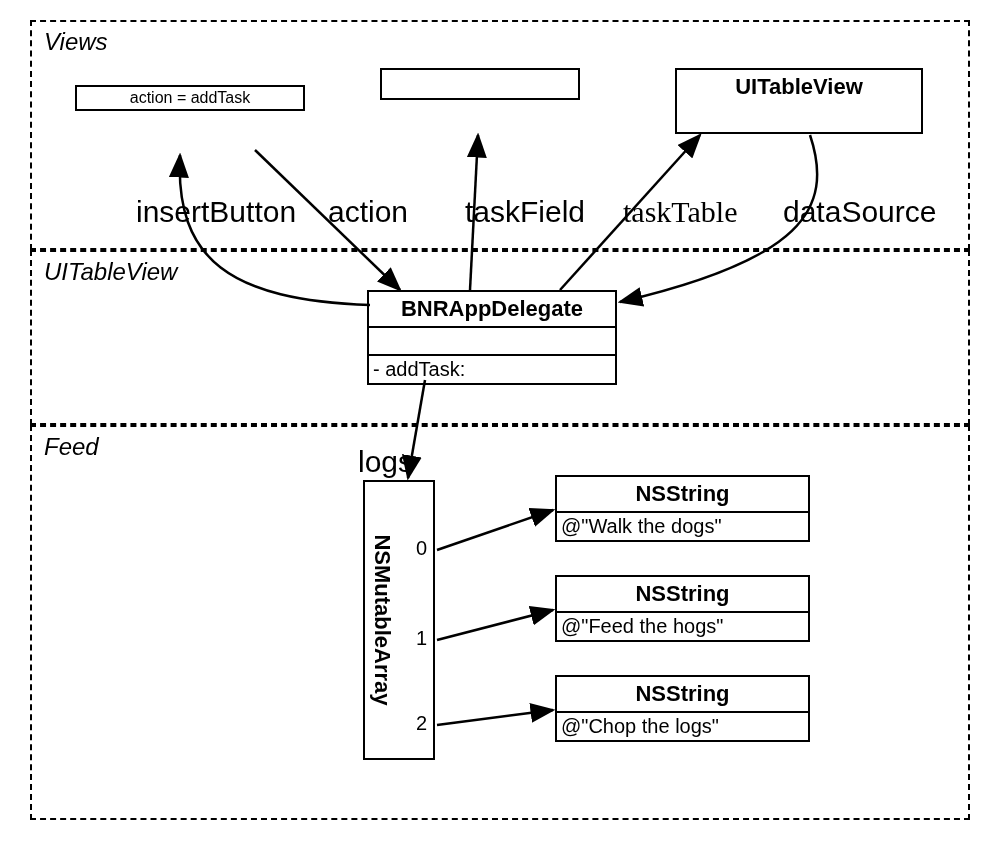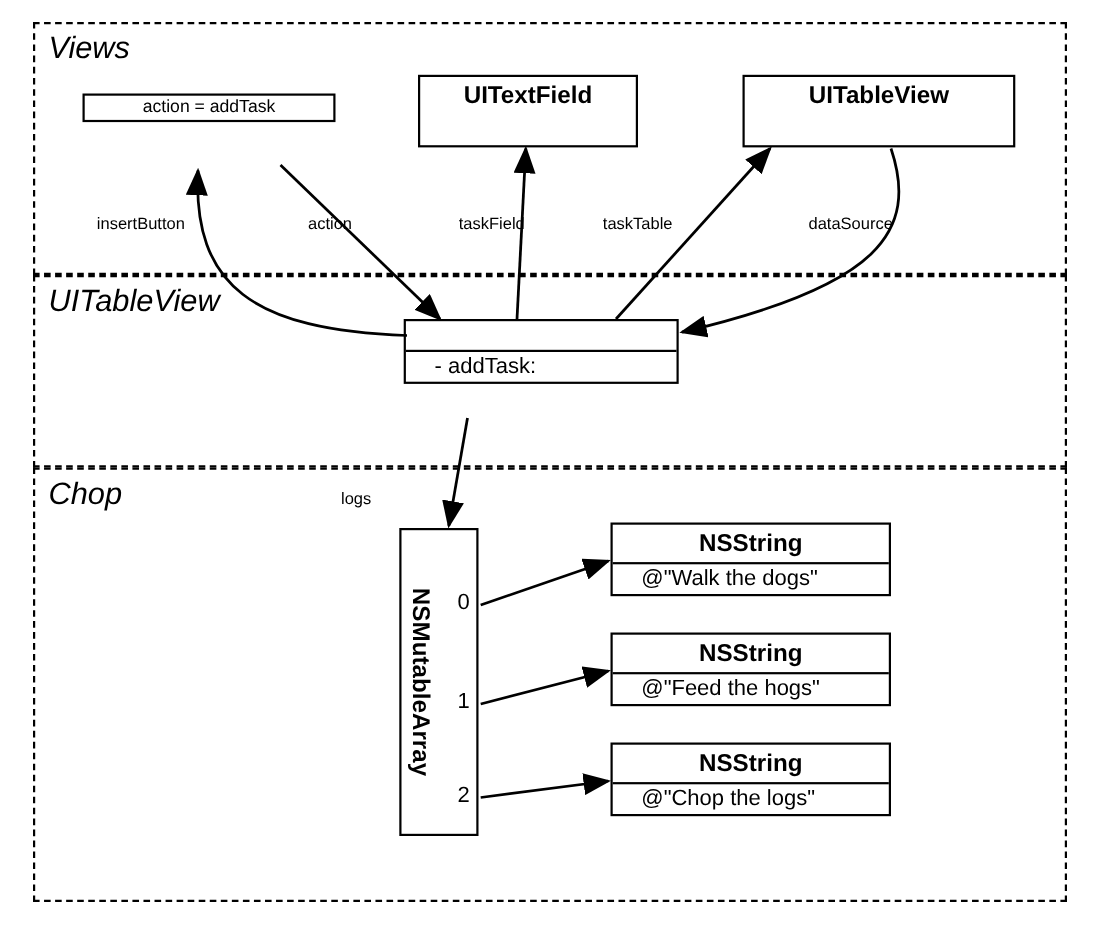--- a/index.html
+++ b/index.html
@@ -15,42 +15,42 @@
       position: absolute;
       border: 2px dashed #000;
       left: 30px;
       right: 30px;
     }
     .section-label {
       position: absolute;
       top: 6px;
       left: 12px;
       font-style: italic;
-      font-size: 28px;
+      font-size: 24px;
     }
     .box {
       position: absolute;
       border: 2px solid #000;
       background: white;
     }
     .box-title {
       font-weight: bold;
       text-align: center;
       padding: 4px 10px;
       font-size: 22px;
       border-bottom: 2px solid #000;
     }
     .box-row {
       text-align: center;
       padding: 2px 10px;
       font-size: 16px;
     }
     .box-row-left {
       text-align: left;
-      padding: 2px 26px;
+      padding: 2px 4px;
       font-size: 20px;
     }
     .box-divider {
       border-top: 2px solid #000;
       height: 0px;
     }
     .array-box {
       position: absolute;
       border: 2px solid #000;
       background: white;
@@ -65,21 +65,22 @@
       top: 50%;
       transform: translateY(-50%);
     }
     .array-index {
       position: absolute;
       font-size: 20px;
       right: 6px;
     }
     .label {
       position: absolute;
-      font-size: 15px;
+      font-size: 30px;
+      margin-left: 48px;
     }
     svg.arrows {
       position: absolute;
       top: 0;
       left: 0;
       width: 1000px;
       height: 849px;
       pointer-events: none;
     }
   </style>
@@ -88,38 +89,38 @@
 
 <div class="section" style="top:20px; height:230px;">
   <div class="section-label">Views</div>
 </div>
 
 <div class="section" style="top:250px; height:175px;">
   <div class="section-label">UITableView</div>
 </div>
 
 <div class="section" style="top:425px; height:395px;">
-  <div class="section-label">Chop</div>
+  <div class="section-label">Feed</div>
 </div>
 
 <div class="box" style="left:75px; top:85px; width:230px;">
   <div class="box-row">action = addTask</div>
 </div>
 
 <div class="box" style="left:380px; top:68px; width:200px;">
-  <div class="box-title" style="border-bottom:none;">UITextField</div>
   <div style="height:28px;"></div>
 </div>
 
 <div class="box" style="left:675px; top:68px; width:248px;">
   <div class="box-title" style="border-bottom:none;">UITableView</div>
   <div style="height:28px;"></div>
 </div>
 
 <div class="box" style="left:367px; top:290px; width:250px;">
+  <div class="box-title">BNRAppDelegate</div>
   <div class="box-row" style="height:26px;"></div>
   <div class="box-divider"></div>
   <div class="box-row-left">- addTask:</div>
 </div>
 
 <div class="array-box" style="left:363px; top:480px; width:72px; height:280px;">
   <div class="array-title">NSMutableArray</div>
   <div class="array-index" style="top:55px;">0</div>
   <div class="array-index" style="top:145px;">1</div>
   <div class="array-index" style="top:230px;">2</div>
@@ -136,21 +137,21 @@
 </div>
 
 <div class="box" style="left:555px; top:675px; width:255px;">
   <div class="box-title">NSString</div>
   <div class="box-row-left">@"Chop the logs"</div>
 </div>
 
 <div class="label" style="left:88px; top:195px;">insertButton</div>
 <div class="label" style="left:280px; top:195px;">action</div>
 <div class="label" style="left:417px; top:195px;">taskField</div>
-<div class="label" style="left:548px; top:195px;">taskTable</div>
+<div class="label" style="left:575px; top:195px;font-family:Liberation Serif, serif;">taskTable</div>
 <div class="label" style="left:735px; top:195px;">dataSource</div>
 <div class="label" style="left:310px; top:445px;">logs</div>
 
 <svg class="arrows">
   <defs>
     <marker id="arrowhead" markerWidth="10" markerHeight="8" refX="9" refY="4" orient="auto">
       <polygon points="0 0, 10 4, 0 8" fill="#000"></polygon>
     </marker>
   </defs>
 

